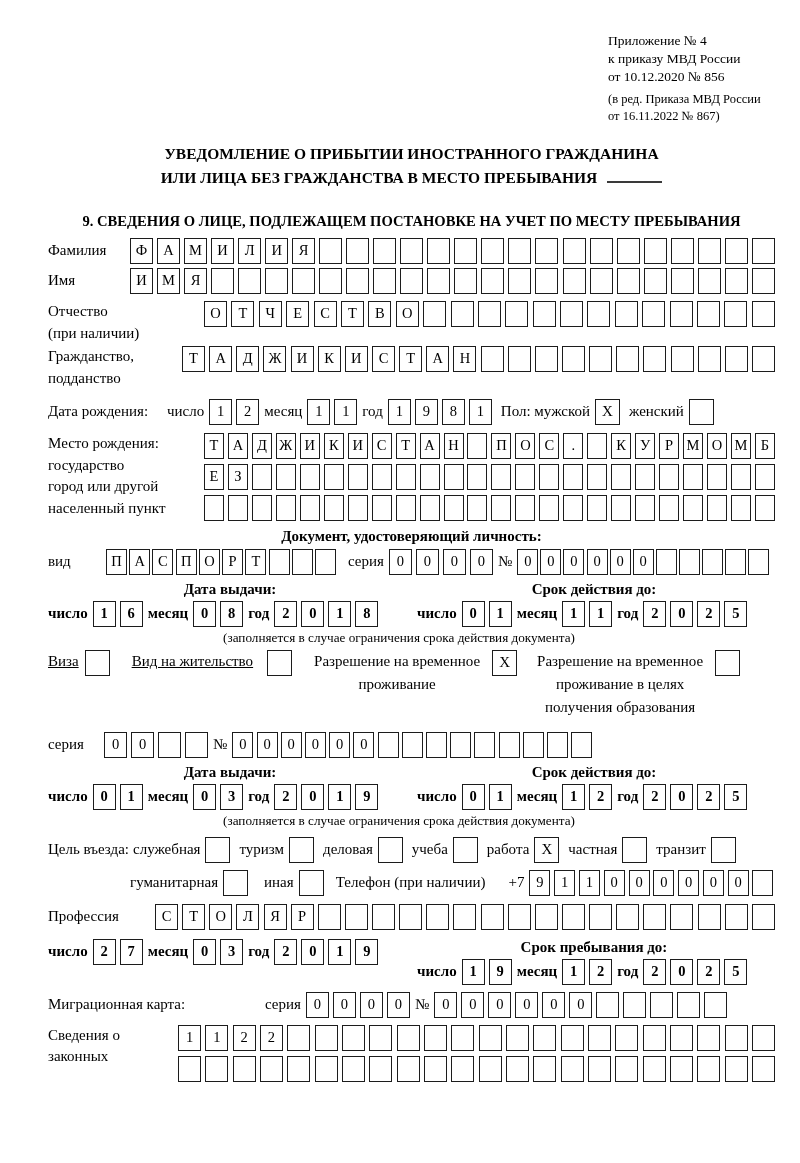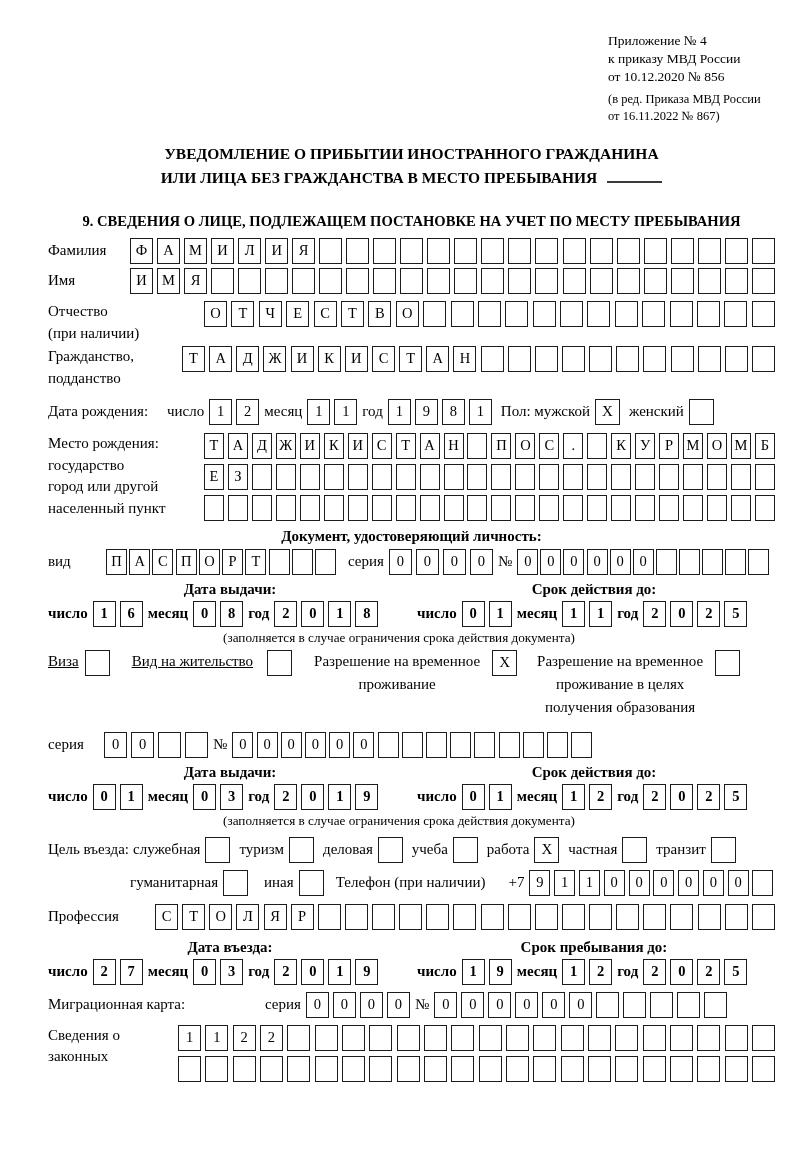--- a/index.html
+++ b/index.html
@@ -557,21 +557,20 @@
         <span class="cell"></span>
         <span class="cell"></span>
         <span class="cell"></span>
         <span class="cell"></span>
         <span class="cell"></span>
       </span>
   </div>
 
   <div class="dates" style="margin-top:9px">
     <div class="half">
-      <div class="datehead">Дата въезда:</div>
       <div class="dategrp">
         <span class="dword" style="margin-left:0">число</span>
         <span class="cells gapped">
             <span class="cell">2</span>
             <span class="cell">7</span>
           </span>
         <span class="dword">месяц</span>
         <span class="cells gapped">
             <span class="cell">0</span>
             <span class="cell">3</span>

